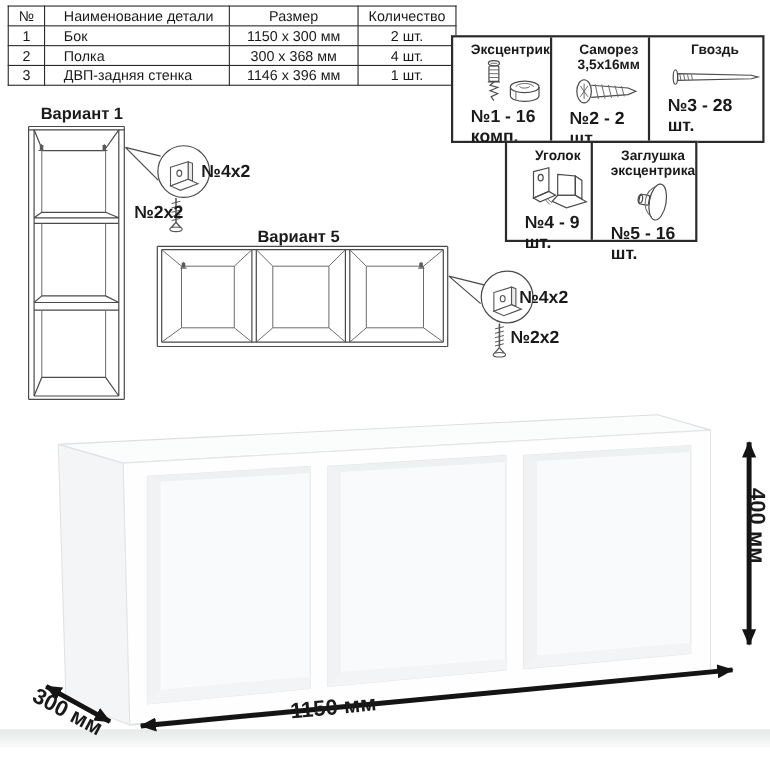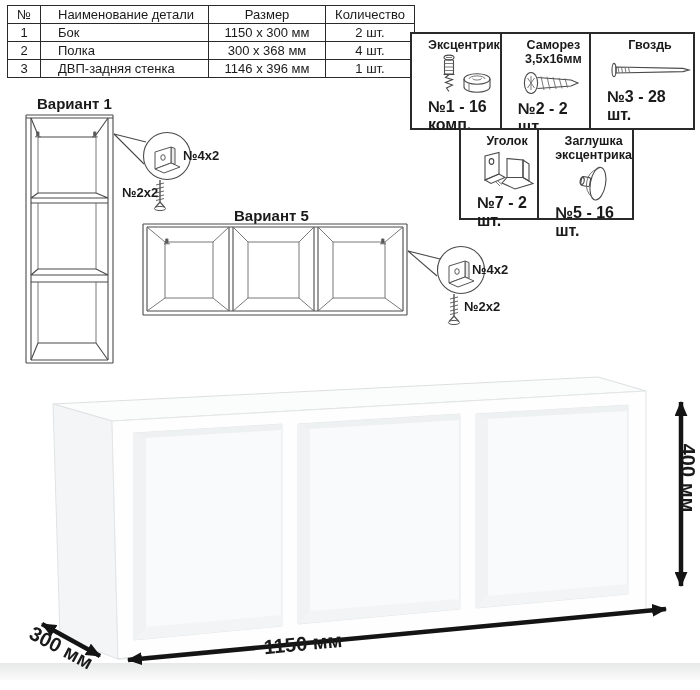--- a/index.html
+++ b/index.html
@@ -23,21 +23,21 @@
   .hwrow1{left:410px;top:32px;width:285px;height:98px;}
   .hwrow2{left:459px;top:128px;width:175px;height:92px;}
   .hwcell{display:flex;flex-direction:column;align-items:center;border-right:2px solid #2a2a2a;box-sizing:border-box;flex:1;padding-left:16px;}
   .hwcell:last-child{border-right:none;}
   .hwtitle{font-weight:bold;font-size:12.5px;line-height:1.12;text-align:center;white-space:pre-line;margin-top:4px;}
   .hwqty{font-weight:bold;font-size:16px;margin-top:auto;margin-bottom:4px;}
   .hwicon{display:flex;align-items:center;justify-content:center;flex:1 1 auto;}
   .hwicon svg{position:static;}
 
   .vlabel{position:absolute;font-weight:bold;font-size:15px;}
-  .clabel{position:absolute;font-weight:bold;font-size:13px;}
+  .clabel{position:absolute;font-weight:bold;font-size:16px;}
 
   .dim{position:absolute;font-weight:bold;font-size:20px;white-space:nowrap;
        transform:translate(-50%,-50%);}
   .dim.w{left:303px;top:644px;transform:translate(-50%,-50%) rotate(-5.5deg);}
   .dim.h{left:687px;top:478px;transform:translate(-50%,-50%) rotate(90deg);}
   .dim.d{left:61px;top:648px;transform:translate(-50%,-50%) rotate(28deg);}
 
   .floor-band{position:absolute;left:0;top:663px;width:700px;height:17px;
        background:linear-gradient(#e7e8e8,#fbfbfb);}
 </style>
@@ -148,21 +148,21 @@
         <svg width="60" height="46" viewBox="0 0 60 46">
           <path d="M8,8 L22,4.5 L22,26 L8,32 Z" fill="#fff" class="ln"></path>
           <ellipse cx="14.5" cy="13.5" rx="2.3" ry="2.9" fill="none" class="ln"></ellipse>
           <path d="M8,32 L22,26 L28,29.5 L14,35.5 Z" fill="#fff" class="ln"></path>
           <path d="M19,34 L23,38 M21,33 L25,36.5" class="thin"></path>
           <path d="M46,12 L52,16 L52,33 L46,29.5 Z" fill="#ececec" class="ln"></path>
           <path d="M30,10.5 L46,12 L46,29.5 L30,29.5 Z" fill="#fff" class="ln"></path>
           <path d="M30,29.5 L46,29.5 L56,35.5 L38,41 L25,35 Z" fill="#fafafa" class="ln"></path>
         </svg>
       </div>
-      <div class="hwqty">№7 - 2 шт.</div>
+      <div class="hwqty">№4 - 9 шт.</div>
     </div>
     <div class="hwcell">
       <div class="hwtitle">Заглушка
 эксцентрика</div>
       <div class="hwicon">
         <svg width="36" height="42" viewBox="0 0 36 42">
           <g transform="rotate(10 18 21)">
             <rect x="5" y="16.5" width="9" height="9" rx="1.5" fill="#fff" class="ln"></rect>
             <ellipse cx="6" cy="21" rx="2" ry="3.6" fill="#fff" class="ln"></ellipse>
             <ellipse cx="22" cy="21" rx="7.6" ry="16.5" fill="#fff" class="ln"></ellipse>

